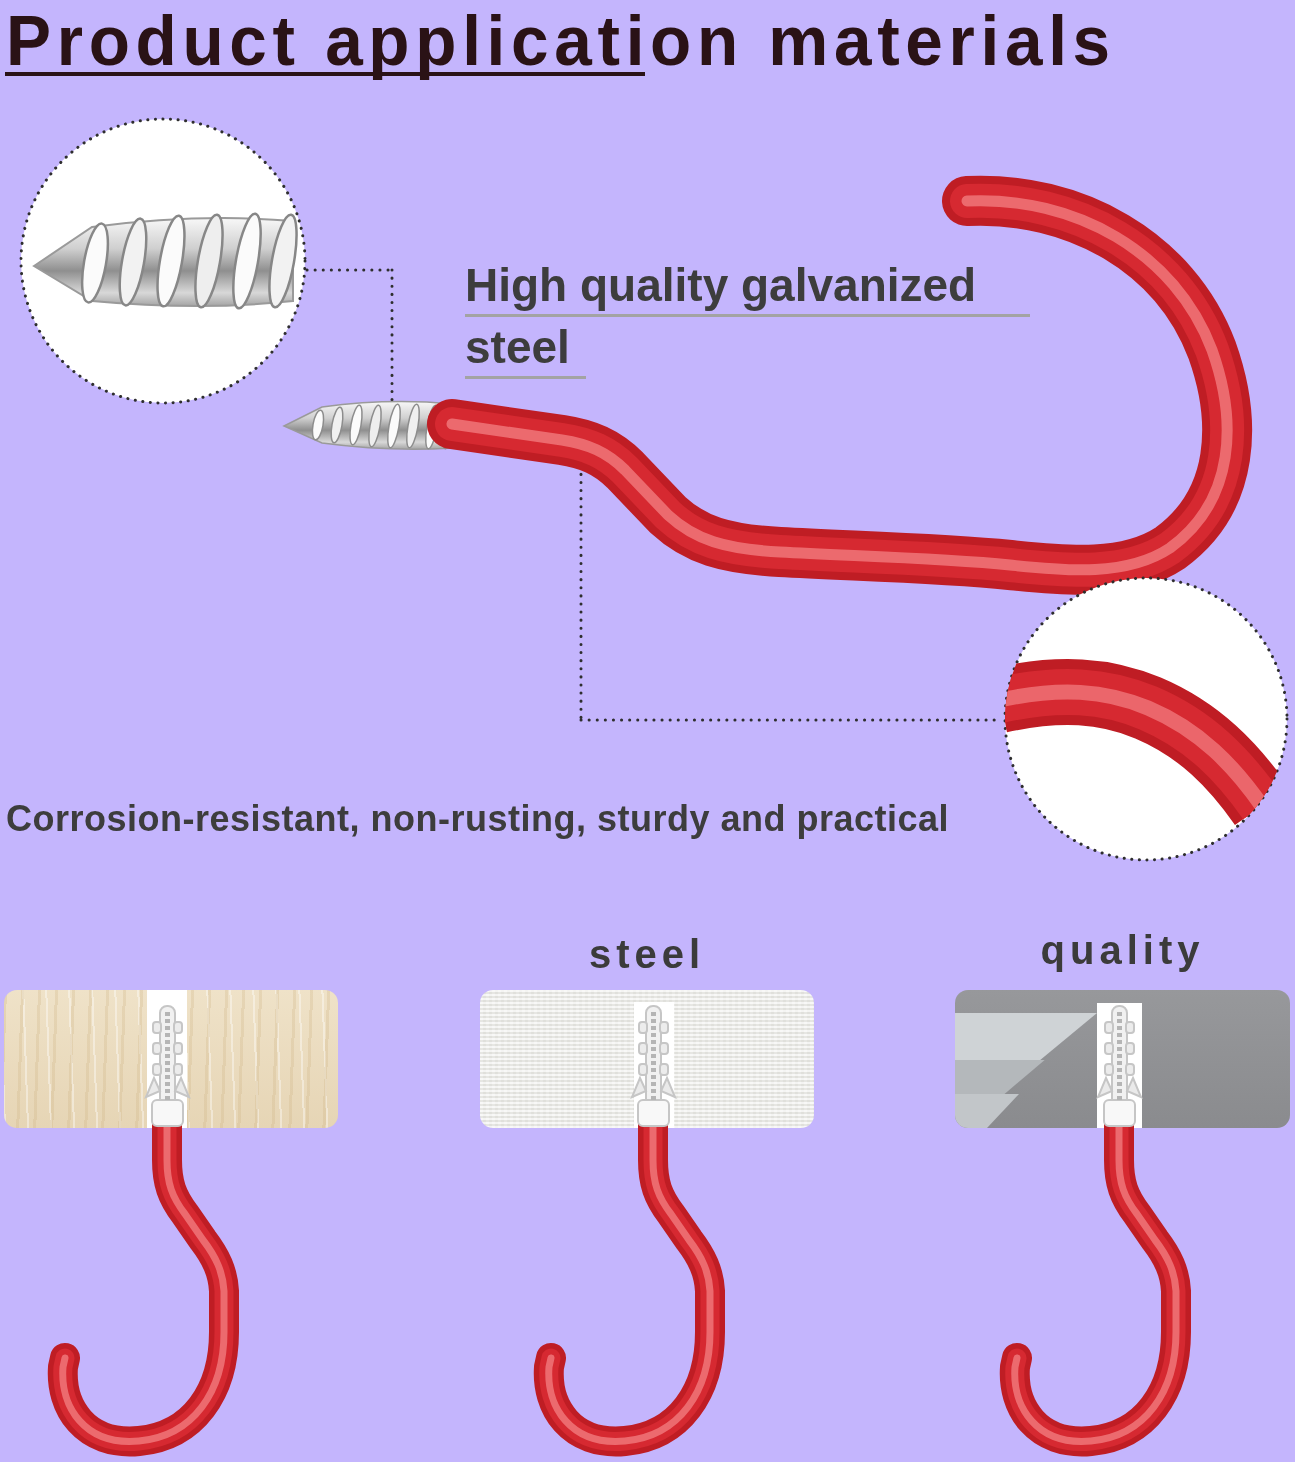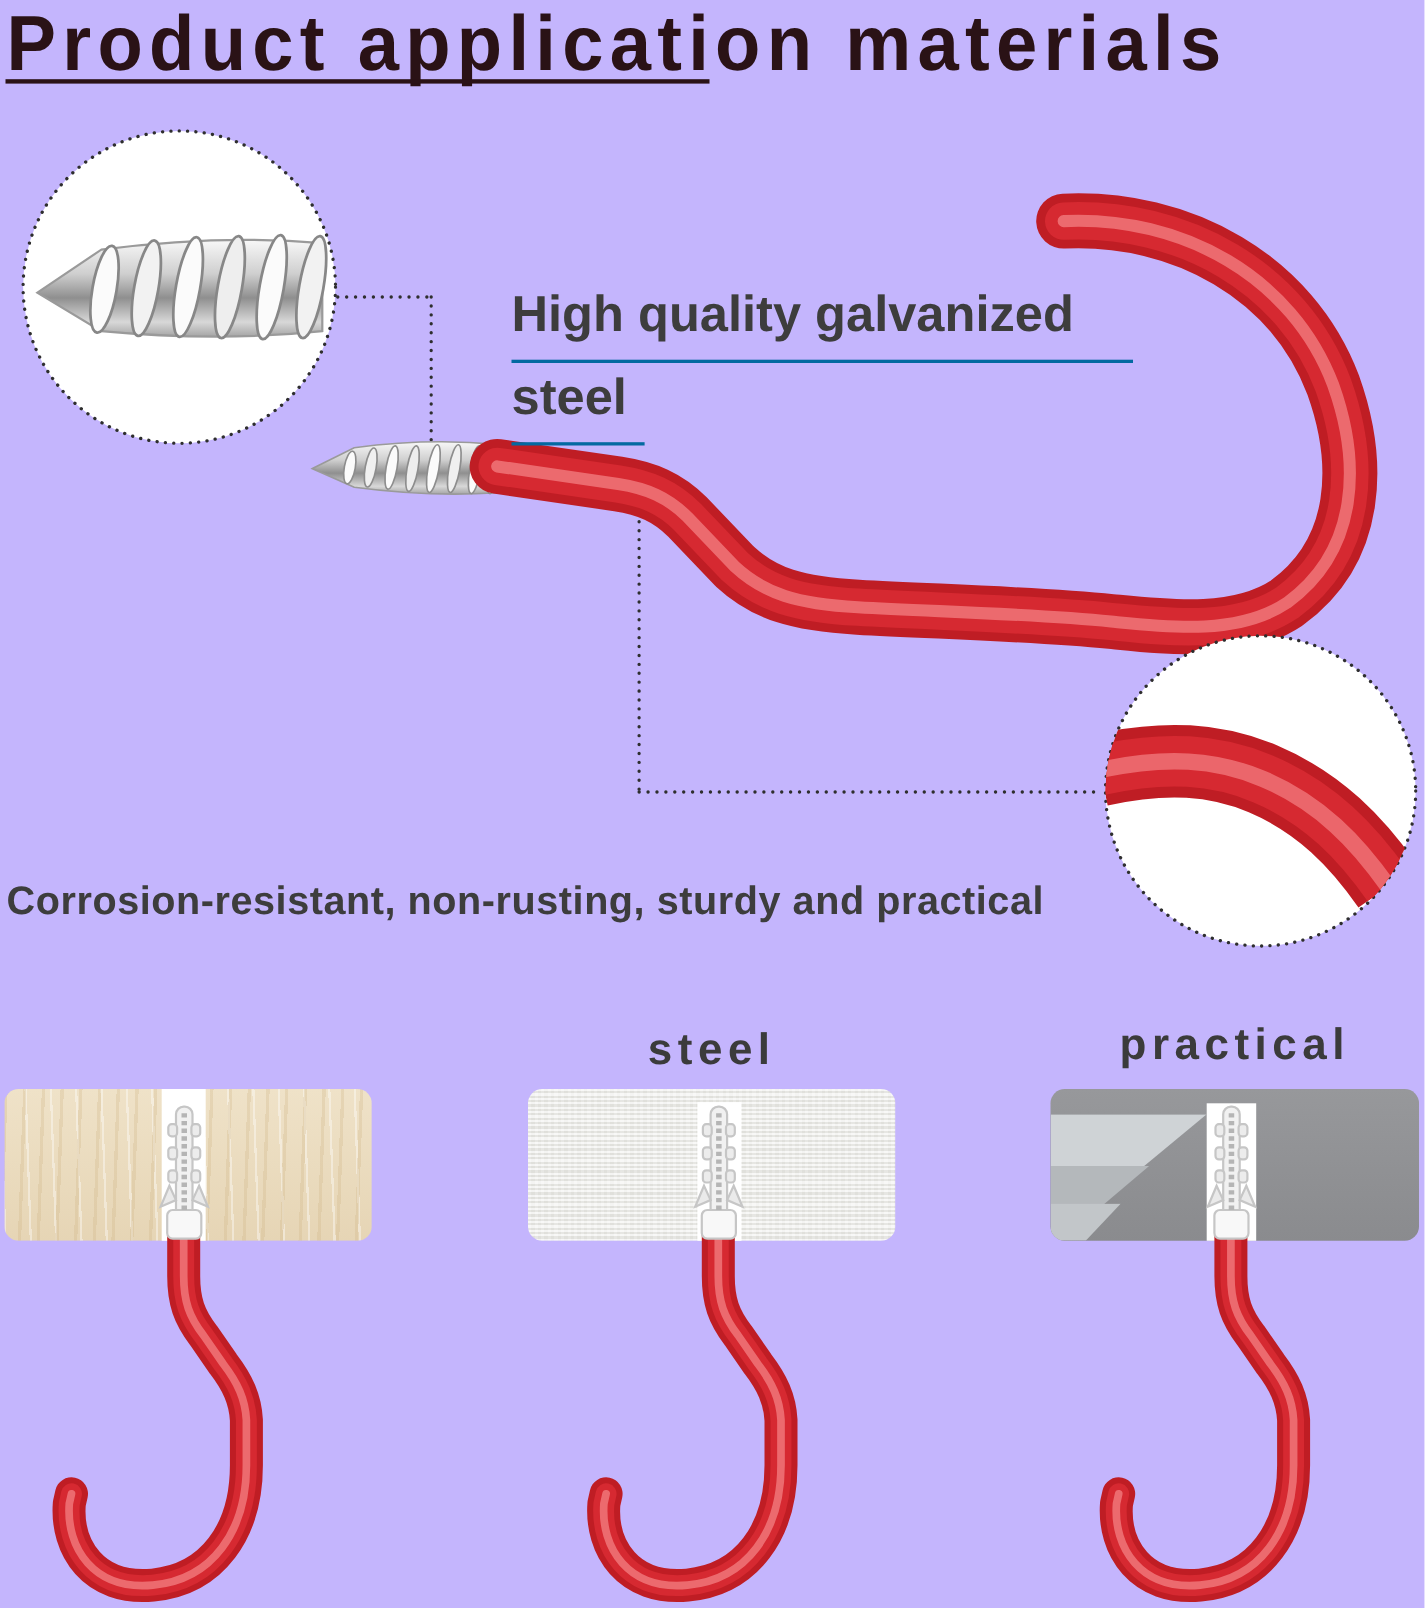--- a/index.html
+++ b/index.html
@@ -5,21 +5,21 @@
   html,body{margin:0;padding:0;background:#fff;}
   .canvas{position:relative;width:1295px;height:1462px;background:#c4b5fd;overflow:hidden;
           font-family:"Liberation Sans",sans-serif;}
   .abs{position:absolute;}
   
   .title{left:6px;top:0px;font-size:71px;font-weight:bold;color:#2a1216;
          letter-spacing:6px;transform:scaleX(.95);transform-origin:left top;white-space:nowrap;}
   .title-underline{left:5px;top:72px;width:640px;height:4px;background:#2a1216;}
   
   .callout-head{color:#3d3d3d;font-weight:bold;font-size:46px;line-height:1;}
-  .uline{display:block;border-bottom:3px solid #0369a1;padding-bottom:19px;margin-bottom:7px;white-space:nowrap;overflow:visible;}
+  .uline{display:block;border-bottom:3px solid #a3a3a3;padding-bottom:6px;margin-bottom:7px;white-space:nowrap;overflow:visible;}
   .tagline{color:#3d3d3d;font-weight:bold;font-size:36px;letter-spacing:.5px;white-space:nowrap;}
   
   .panel-label{color:#3b3b3b;font-weight:bold;font-size:40px;text-align:center;letter-spacing:5px;}
   
   .panel{border-radius:13px;overflow:hidden;}
   .panel-wood{left:4px;top:990px;width:334px;height:138px;
     background:
       repeating-linear-gradient(92deg, rgba(205,178,130,.28) 0 3px, rgba(205,178,130,0) 3px 17px),
       repeating-linear-gradient(88deg, rgba(255,255,255,.4) 0 2px, rgba(255,255,255,0) 2px 23px),
       linear-gradient(180deg,#efe2c8,#e6d5b5);}
@@ -175,15 +175,15 @@
     <span class="uline" style="width:565px;">High quality galvanized</span>
     <span class="uline" style="width:121px;">steel</span>
   </div>
 
   <div class="abs callout-head" style="left:8px;top:636px;">
   </div>
 
   <div class="abs tagline" style="left:6px;top:774px;margin-top:24px;">Corrosion-resistant, non-rusting, sturdy and practical</div>
 
   <div class="abs panel-label" style="left:480px;top:932px;width:334px;">steel</div>
-  <div class="abs panel-label" style="left:955px;top:928px;width:335px;">practical</div>
+  <div class="abs panel-label" style="left:955px;top:928px;width:335px;">quality</div>
 
 </div>
 
 </body></html>

